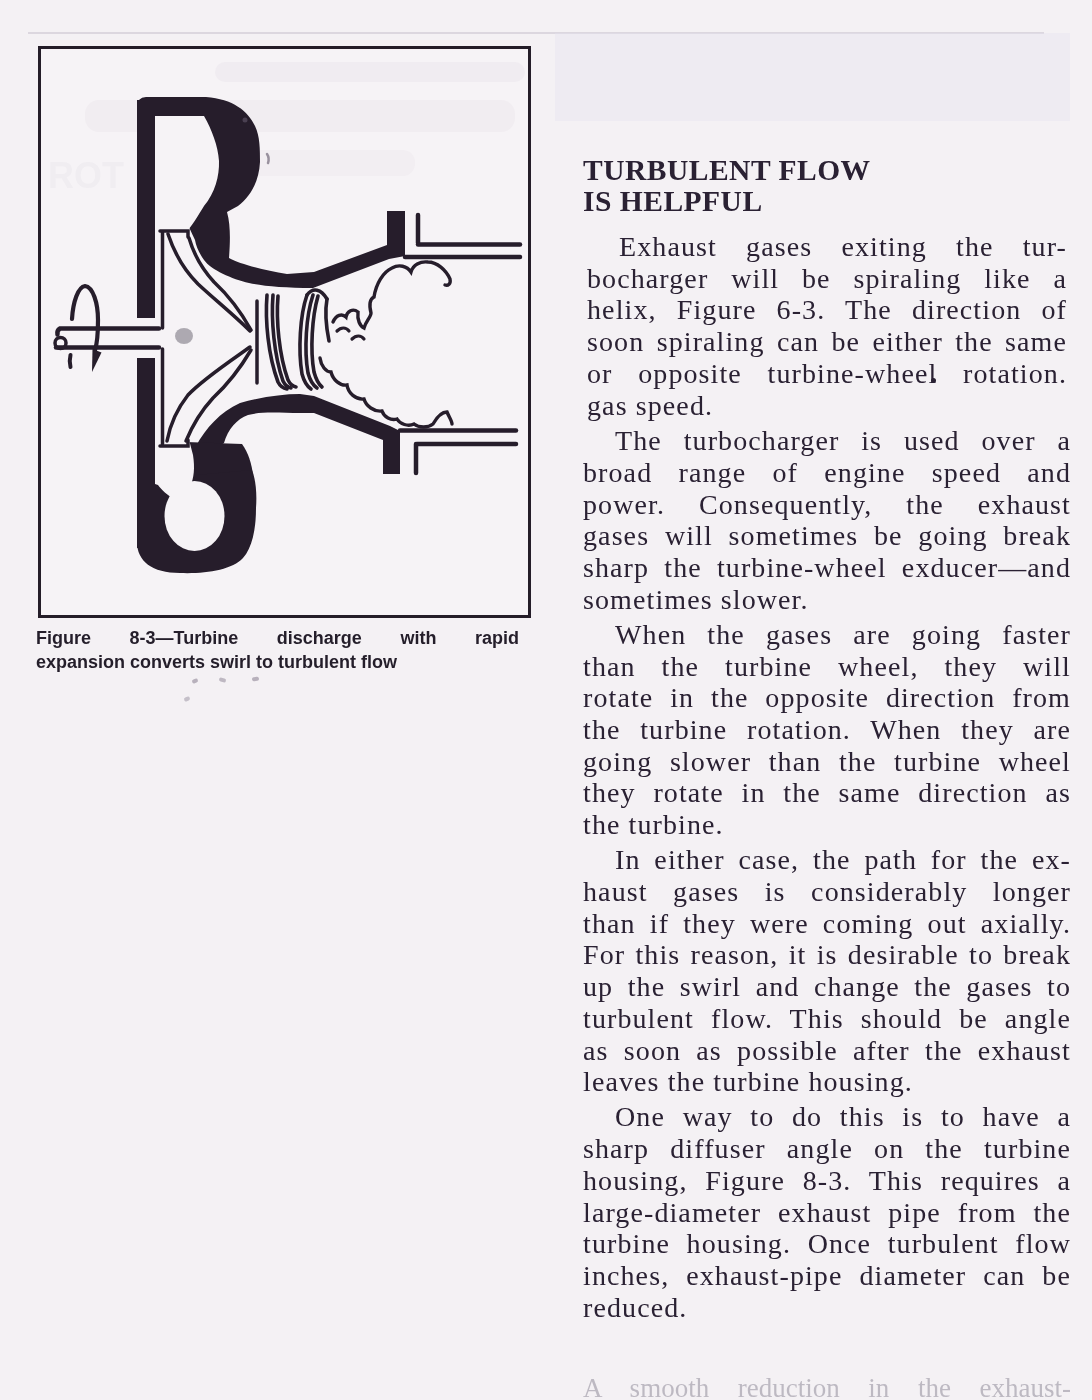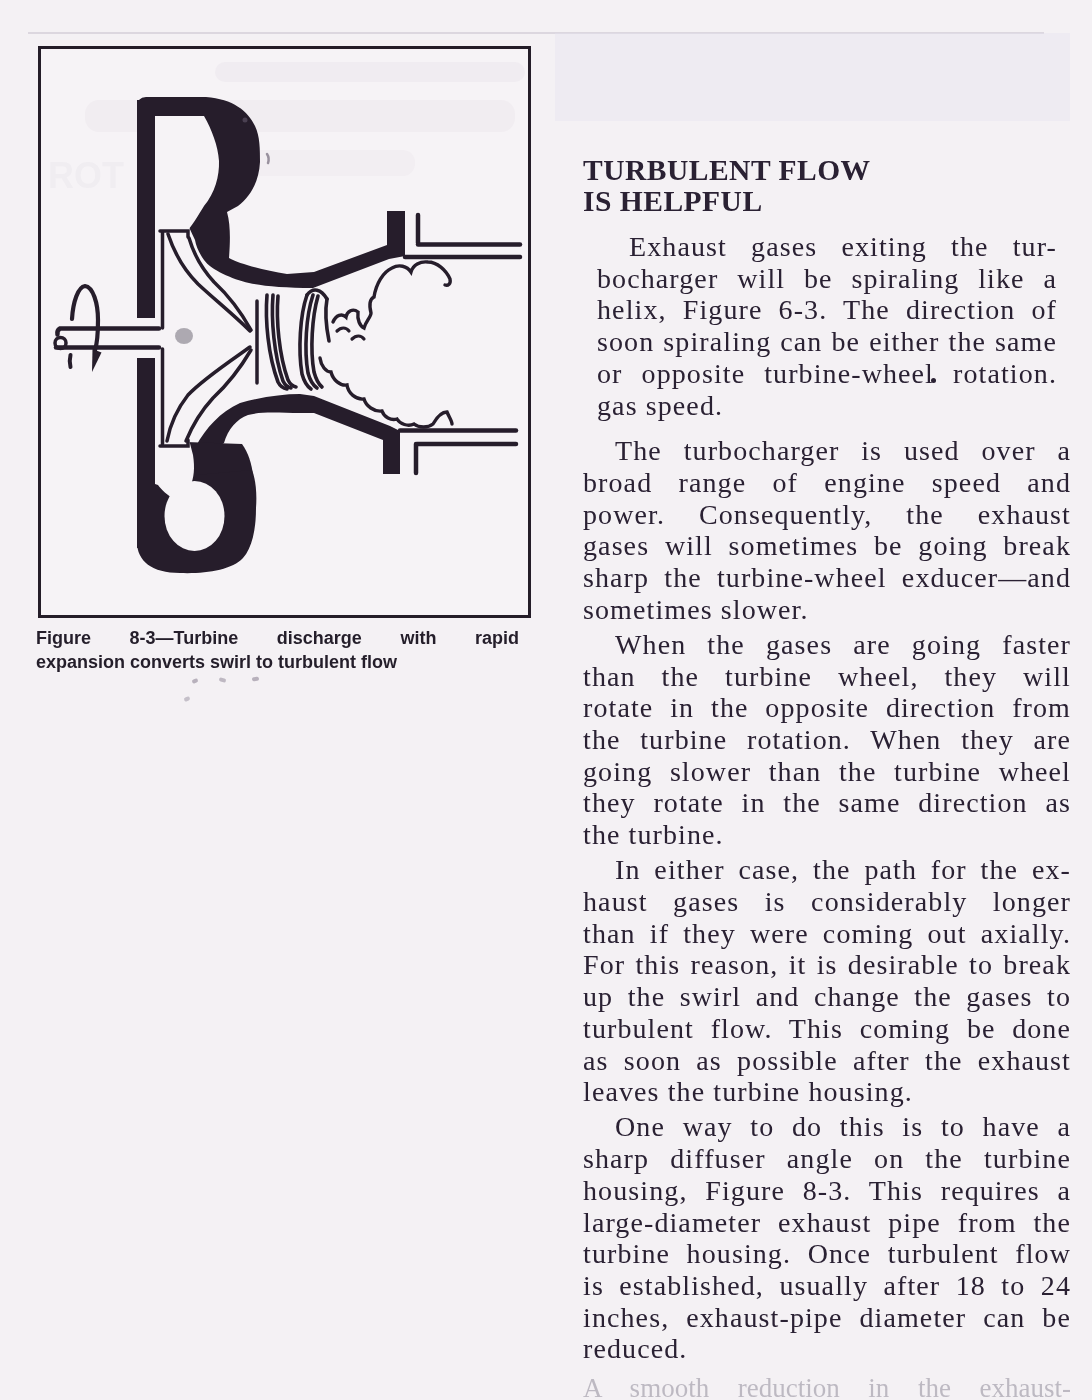--- a/index.html
+++ b/index.html
@@ -7,21 +7,21 @@
        background:#f4f1f4;font-family:"Liberation Serif", serif;}
   .abs{position:absolute;}
   #figbox{left:38px;top:46px;width:487px;height:566px;border:3px solid #241d28;background:#f6f3f6;}
   #caption{left:36px;top:625.5px;width:483px;color:#241e2a;
            font-family:"Liberation Sans", sans-serif;font-weight:bold;
            font-size:18px;line-height:24px;}
   .cap1{text-align:justify;text-align-last:justify;}
   #col{left:583px;top:155px;width:488px;color:#2a2133;font-size:28px;line-height:31.7px;letter-spacing:1.1px;}
   #head{font-weight:bold;font-size:29.5px;line-height:31px;margin-bottom:14px;letter-spacing:0.5px;}
   div.bp{margin:3.5px 0 0 0;}
-  div.bp0{margin:14px;}
+  div.bp0{margin:4px;}
   .jl{text-align:justify;text-align-last:justify;}
   .in{text-indent:32px;}
   #ghost{left:583px;top:1373px;width:488px;color:rgba(100,95,112,0.38);
          font-size:27px;line-height:31.7px;text-align:justify;text-align-last:justify;}
   #toprule{left:28px;top:32px;width:1016px;height:2px;background:#cfcad4;opacity:.65;}
 </style>
 </head>
 <body>
 
 <div class="abs" id="toprule"></div>
@@ -171,32 +171,31 @@
     <div class="jl">they rotate in the same direction as</div>
     <div>the turbine.</div>
   </div>
 
   <div class="bp">
     <div class="jl in">In either case, the path for the ex-</div>
     <div class="jl">haust gases is considerably longer</div>
     <div class="jl">than if they were coming out axially.</div>
     <div class="jl">For this reason, it is desirable to break</div>
     <div class="jl">up the swirl and change the gases to</div>
-    <div class="jl">turbulent flow. This coming be done</div>
+    <div class="jl">turbulent flow. This should be angle</div>
     <div class="jl">as soon as possible after the exhaust</div>
     <div>leaves the turbine housing.</div>
   </div>
 
   <div class="bp">
     <div class="jl in">One way to do this is to have a</div>
     <div class="jl">sharp diffuser angle on the turbine</div>
     <div class="jl">housing, Figure 8-3. This requires a</div>
     <div class="jl">large-diameter exhaust pipe from the</div>
     <div class="jl">turbine housing. Once turbulent flow</div>
-    <div class="jl">is established, usually after 18 to 24</div>
     <div class="jl">inches, exhaust-pipe diameter can be</div>
     <div>reduced.</div>
   </div>
 </div>
 
 <div class="abs" style="left:931px;top:378px;width:5px;height:5px;background:#2a2133;border-radius:50%;"></div>
 
 <div class="abs" id="ghost">A smooth reduction in the exhaust-</div>
 
 </body></html>

